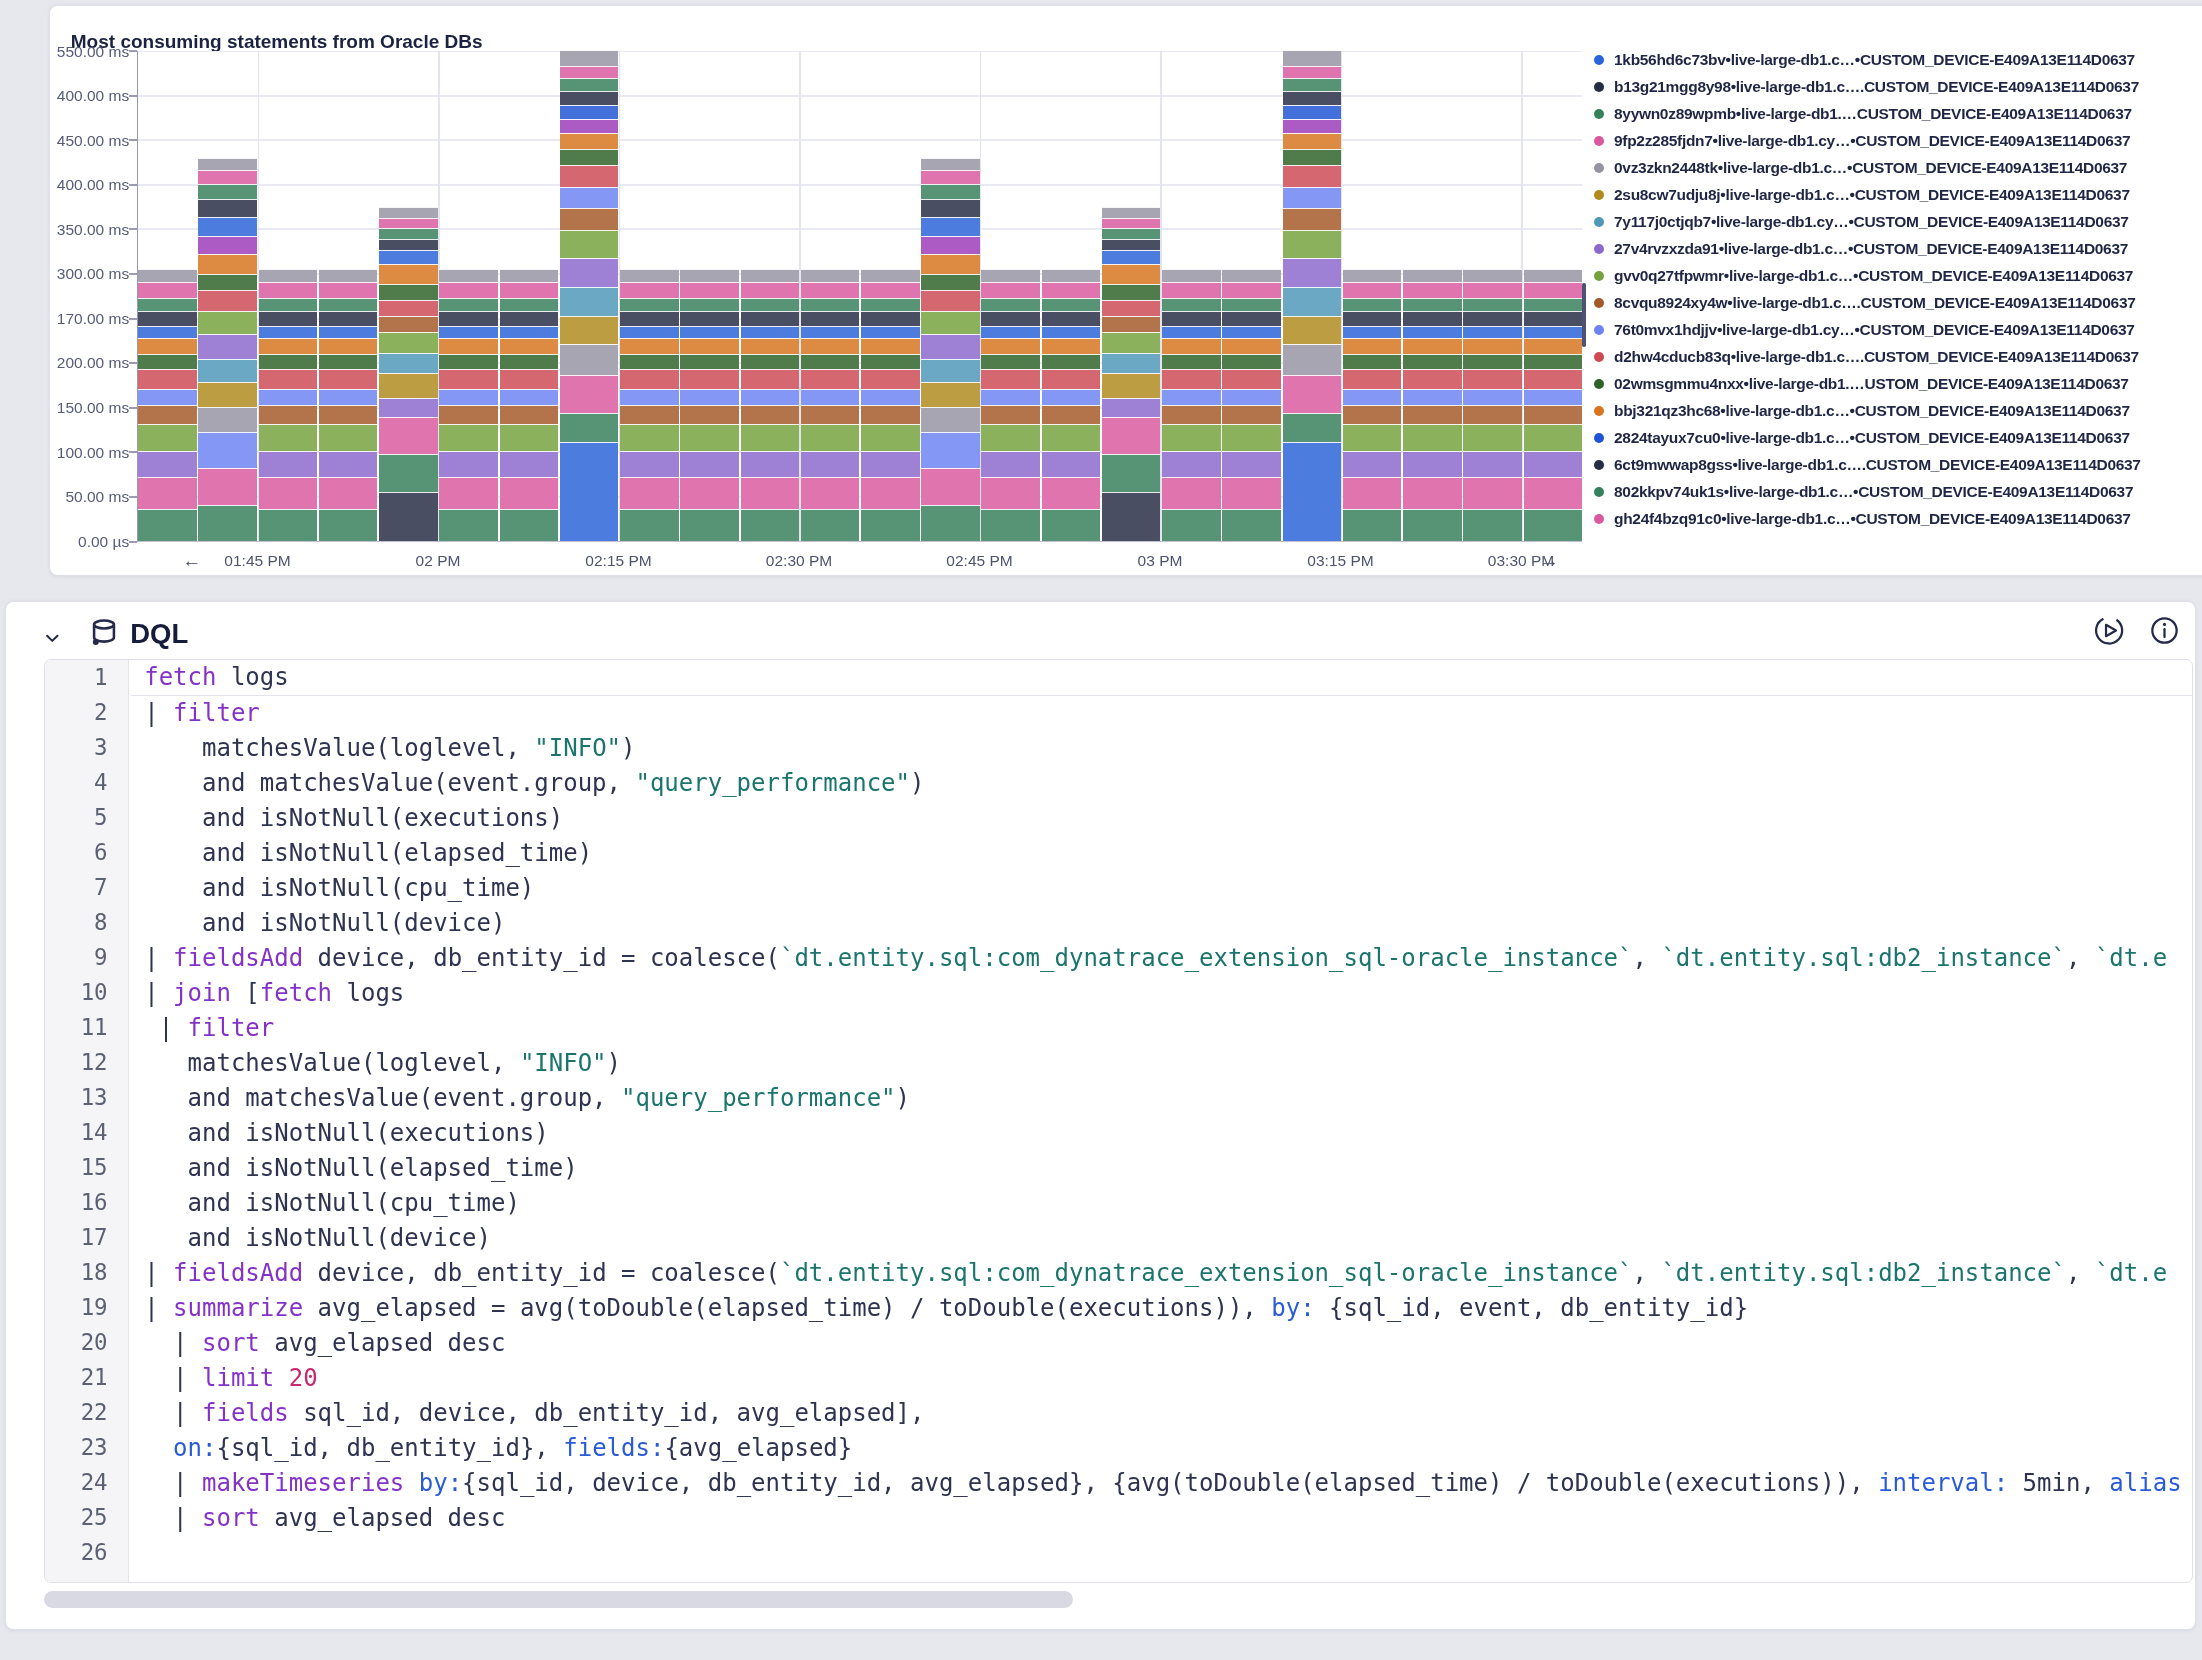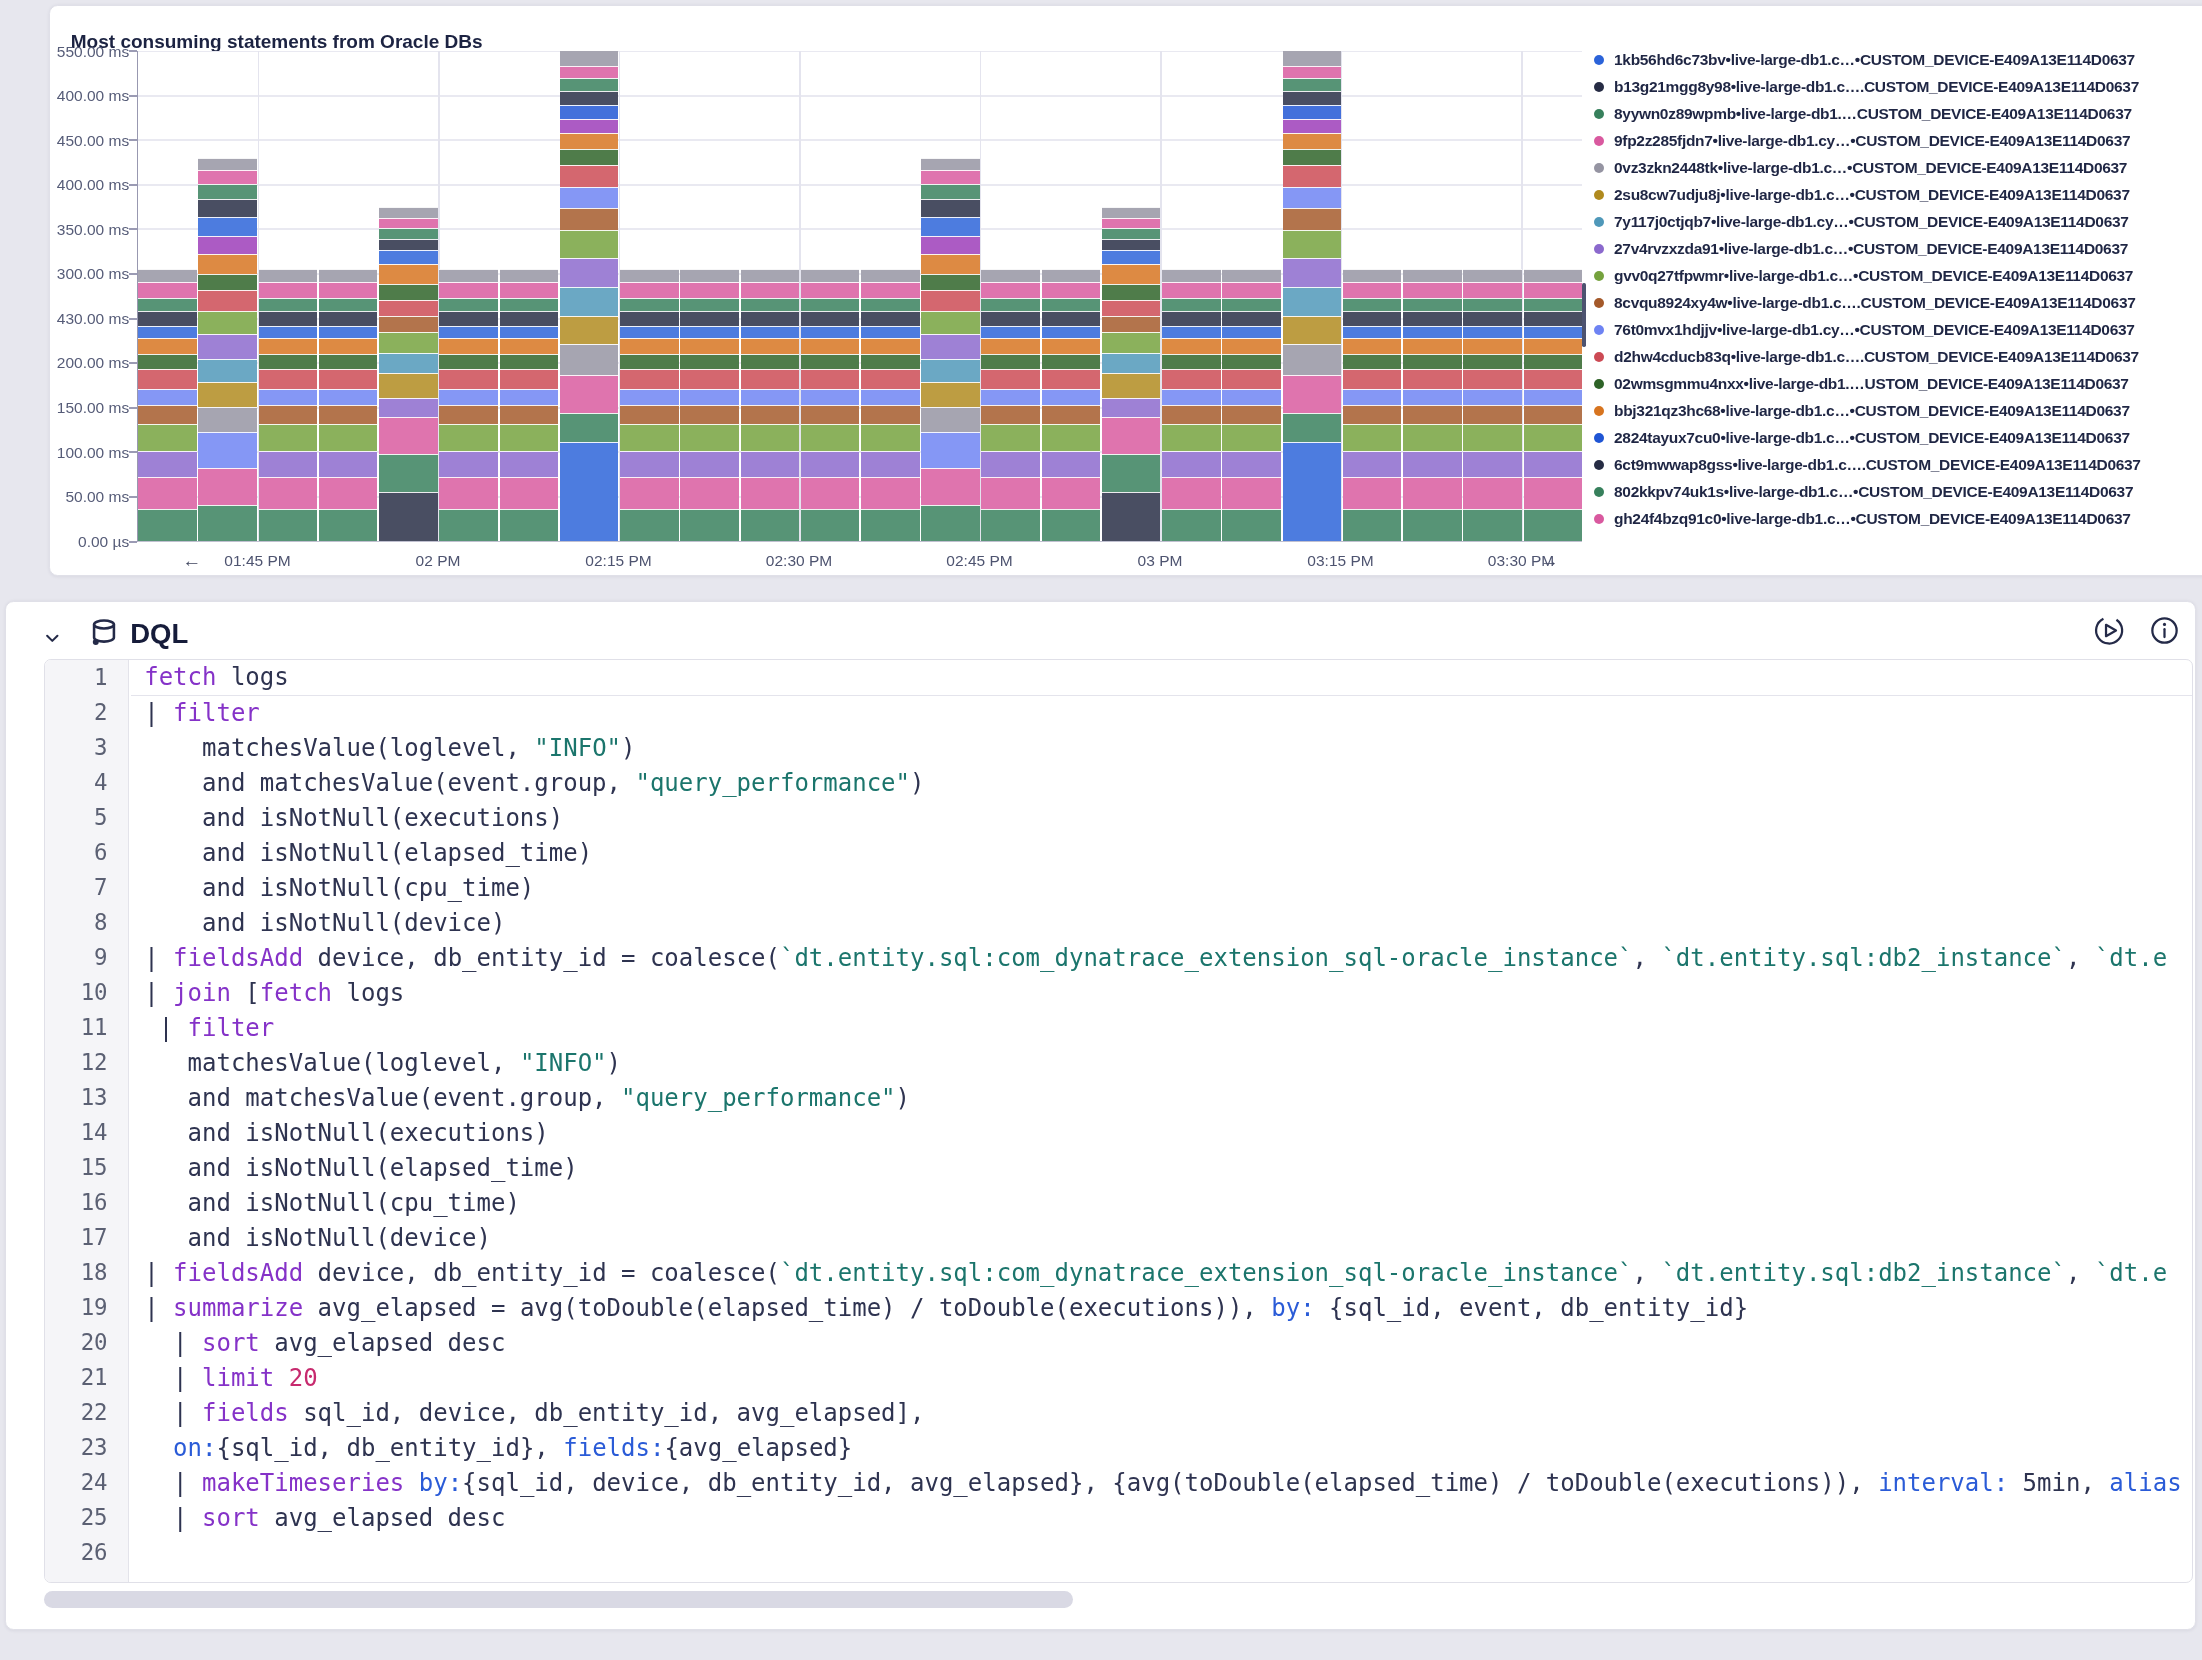--- a/index.html
+++ b/index.html
@@ -55,21 +55,21 @@
       <div class="ylab" style="top: 36px;">400.00 ms</div>
       <div class="ydash" style="top: 44px;"></div>
       <div class="ylab" style="top: 81px;">450.00 ms</div>
       <div class="ydash" style="top: 88px;"></div>
       <div class="ylab" style="top: 125px;">400.00 ms</div>
       <div class="ydash" style="top: 133px;"></div>
       <div class="ylab" style="top: 170px;">350.00 ms</div>
       <div class="ydash" style="top: 177px;"></div>
       <div class="ylab" style="top: 214px;">300.00 ms</div>
       <div class="ydash" style="top: 222px;"></div>
-      <div class="ylab" style="top: 259px;">430.00 ms</div>
+      <div class="ylab" style="top: 259px;">170.00 ms</div>
       <div class="ydash" style="top: 267px;"></div>
       <div class="ylab" style="top: 303px;">200.00 ms</div>
       <div class="ydash" style="top: 311px;"></div>
       <div class="ylab" style="top: 348px;">150.00 ms</div>
       <div class="ydash" style="top: 356px;"></div>
       <div class="ylab" style="top: 393px;">100.00 ms</div>
       <div class="ydash" style="top: 400px;"></div>
       <div class="ylab" style="top: 437px;">50.00 ms</div>
       <div class="ydash" style="top: 445px;"></div>
       <div class="ylab" style="top: 482px;">0.00 µs</div>

